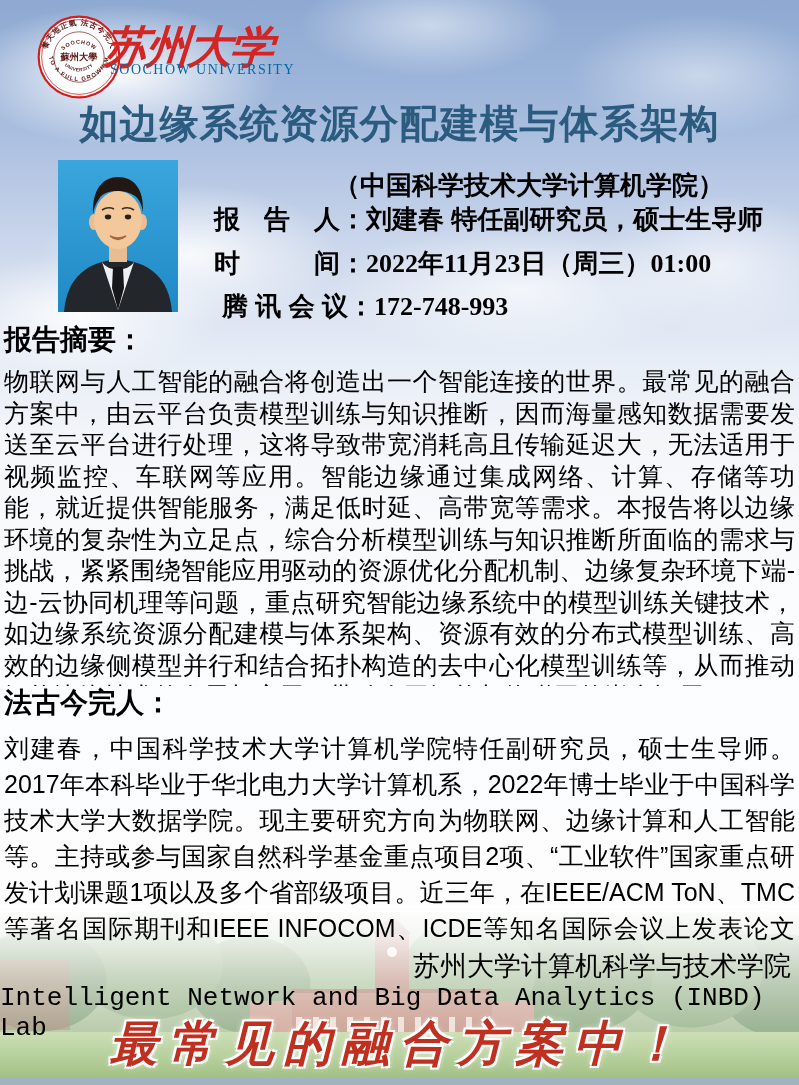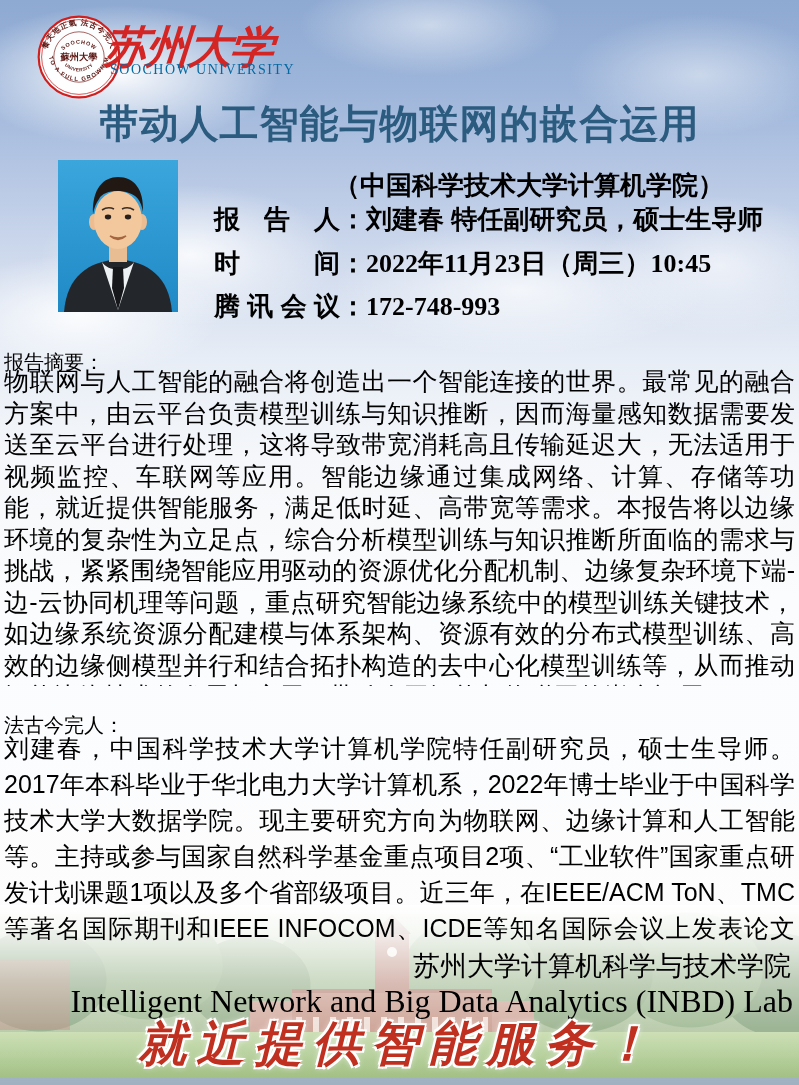--- a/index.html
+++ b/index.html
@@ -57,33 +57,33 @@
     color:#2b5b7e;letter-spacing:1px;}
   
   .photo{position:absolute;left:58px;top:160px;width:120px;height:152px;}
   
   .info{position:absolute;left:214px;top:166px;width:580px;font-size:26px;font-weight:600;line-height:34px;}
   .info-row{white-space:nowrap;}
   .lbl{display:inline-block;width:126px;text-align:justify;text-align-last:justify;}
   .colon{display:inline-block;width:26px;}
   .row-affil{margin-left:120px;margin-top:2px;}
   .row-time{margin-top:10px;}
-  .row-meeting{margin-top:8px;}
+  .row-meeting{margin-top:8px;margin-left:8px;}
   .serifnum{font-family:"Liberation Serif",serif;}
   
-  .sec-heading{position:absolute;left:4px;font-size:20px;font-weight:normal;color:#000;margin-top:28px;}
+  .sec-heading{position:absolute;left:4px;font-size:28px;font-weight:bold;color:#000;}
   .abstract-heading{top:321px;}
   .abstract-body{position:absolute;left:4px;top:366px;width:791px;font-size:25px;line-height:31.5px;
     text-align:justify;font-weight:500;max-height:320px;overflow:hidden;}
   .bio-heading{top:684px;}
   .bio-body{position:absolute;left:4px;top:730px;width:791px;font-size:25px;line-height:36px;
     text-align:justify;font-weight:500;max-height:222px;overflow:hidden;}
   
   .dept-line{position:absolute;right:8px;top:948px;font-size:27px;font-weight:500;}
-  .lab-line{position:absolute;right:6px;top:983px;font-size:32px;font-family:Liberation Serif, serif;}
+  .lab-line{position:absolute;right:6px;top:983px;font-size:26px;font-family:Liberation Mono, monospace;}
   .welcome{position:absolute;left:0;top:1012px;width:100%;text-align:center;font-size:48px;font-weight:bold;
     font-style:italic;color:#c03020;letter-spacing:10px;
     text-shadow:-2px -2px 0 #fff,2px -2px 0 #fff,-2px 2px 0 #fff,2px 2px 0 #fff,0 0 7px #fff;}
 </style>
 </head>
 <body>
 
 <div class="poster">
 
   <div class="bg-sky"></div>
@@ -129,21 +129,21 @@
       <textPath href="#arcInTop" startOffset="50%" text-anchor="middle">SOOCHOW</textPath>
     </text>
     <text font-size="5.5" font-weight="bold" fill="#5a1410" letter-spacing="0.5">
       <textPath href="#arcInBottom" startOffset="50%" text-anchor="middle">UNIVERSITY</textPath>
     </text>
     <text x="50" y="54" font-size="11" font-weight="bold" fill="#5a1410" text-anchor="middle">蘇州大學</text>
   </svg>
   <div class="calligraphy">苏州大学</div>
   <div class="latin-name">SOOCHOW UNIVERSITY</div>
 
-  <div class="title">带动人工智能与物联网的嵌合运用</div>
+  <div class="title">如边缘系统资源分配建模与体系架构</div>
 
   <svg class="photo" viewBox="0 0 120 152">
     <defs>
       <linearGradient id="pbg" x1="0" y1="0" x2="0" y2="1">
         <stop offset="0" stop-color="#3aa6dc"></stop>
         <stop offset="1" stop-color="#1f89c6"></stop>
       </linearGradient>
     </defs>
     <rect x="0" y="0" width="120" height="152" fill="url(#pbg)"></rect>
     <path d="M 6,152 C 9,116 30,102 60,99 C 90,102 111,116 114,152 Z" fill="#23262b"></path>
@@ -162,30 +162,30 @@
   </svg>
 
   <div class="info">
     <div class="info-row row-affil">
       <span>（中国科学技术大学计算机学院）</span>
     </div>
     <div class="info-row">
       <span class="lbl">报告人</span><span class="colon">：</span><span>刘建春 特任副研究员，硕士生导师</span>
     </div>
     <div class="info-row row-time">
-      <span class="lbl">时间</span><span class="colon">：</span><span class="serifnum">2022年11月23日（周三）10:45</span>
+      <span class="lbl">时间</span><span class="colon">：</span><span class="serifnum">2022年11月23日（周三）01:00</span>
     </div>
     <div class="info-row row-meeting">
       <span class="lbl">腾讯会议</span><span class="colon">：</span><span class="serifnum">172-748-993</span>
     </div>
   </div>
 
   <div class="sec-heading abstract-heading">报告摘要：</div>
   <div class="abstract-body">物联网与人工智能的融合将创造出一个智能连接的世界。最常见的融合方案中，由云平台负责模型训练与知识推断，因而海量感知数据需要发送至云平台进行处理，这将导致带宽消耗高且传输延迟大，无法适用于视频监控、车联网等应用。智能边缘通过集成网络、计算、存储等功能，就近提供智能服务，满足低时延、高带宽等需求。本报告将以边缘环境的复杂性为立足点，综合分析模型训练与知识推断所面临的需求与挑战，紧紧围绕智能应用驱动的资源优化分配机制、边缘复杂环境下端-边-云协同机理等问题，重点研究智能边缘系统中的模型训练关键技术，如边缘系统资源分配建模与体系架构、资源有效的分布式模型训练、高效的边缘侧模型并行和结合拓扑构造的去中心化模型训练等，从而推动智能边缘技术的发展与应用，带动人工智能与物联网的嵌合运用。</div>
 
   <div class="sec-heading bio-heading">法古今完人：</div>
   <div class="bio-body">刘建春，中国科学技术大学计算机学院特任副研究员，硕士生导师。2017年本科毕业于华北电力大学计算机系，2022年博士毕业于中国科学技术大学大数据学院。现主要研究方向为物联网、边缘计算和人工智能等。主持或参与国家自然科学基金重点项目2项、“工业软件”国家重点研发计划课题1项以及多个省部级项目。近三年，在IEEE/ACM ToN、TMC等著名国际期刊和IEEE INFOCOM、ICDE等知名国际会议上发表论文19篇，其中一作/通讯论文8篇，包括CCF推荐A类论文4篇。曾获2022年度中国科学技术大学优秀博士毕业论文（计算机/大数据学院唯一获得者）。</div>
 
   <div class="dept-line">苏州大学计算机科学与技术学院</div>
   <div class="lab-line">Intelligent Network and Big Data Analytics (INBD) Lab</div>
-  <div class="welcome">就近提供智能服务！</div>
+  <div class="welcome">最常见的融合方案中！</div>
 
 </div>
 
 </body></html>

